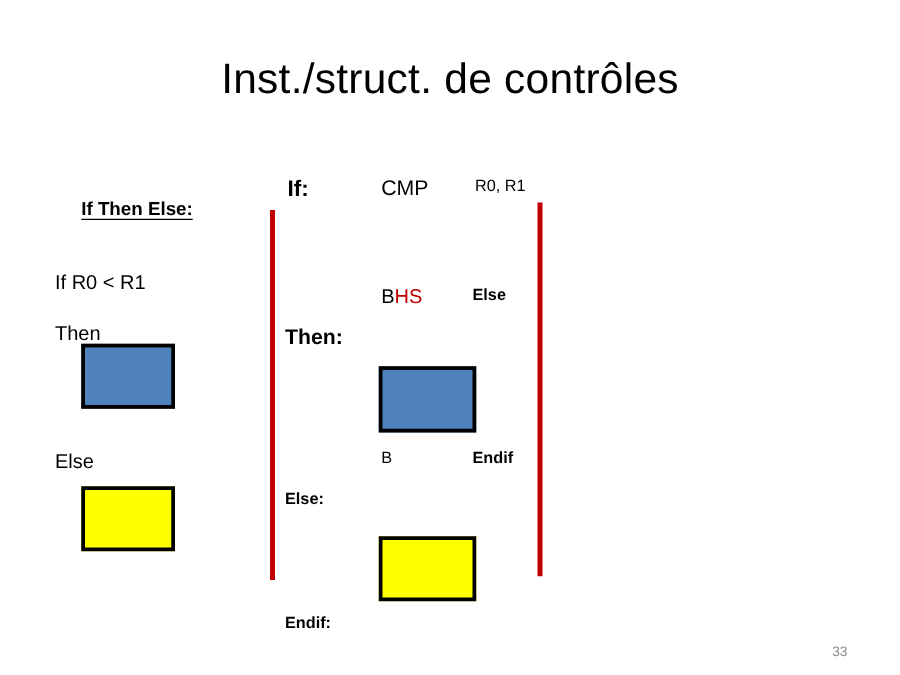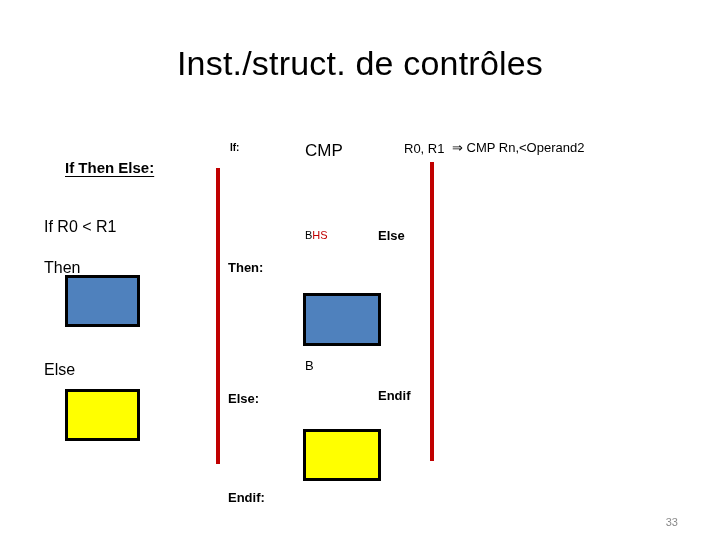--- a/index.html
+++ b/index.html
@@ -83,33 +83,33 @@
 
   
   .redline {
     position: absolute;
     width: 4px;
     background: #C00000;
   }
   #redline-left  { left: 216px; top: 168px; height: 296px; }
   #redline-right { left: 430px; top: 162px; height: 299px; }
 
-  #asm-if-label      { left: 230px; top: 142px; font-weight: 700; font-size: 10px; }
+  #asm-if-label      { left: 230px; top: 142px; font-weight: 700; font-size: 18px; }
   #asm-if-mnemonic   { left: 305px; top: 142px; font-size: 17px; }
-  #asm-if-operands   { left: 380px; top: 142px; font-size: 13px; margin-left: 24px; }
+  #asm-if-operands   { left: 380px; top: 142px; font-size: 13px; }
   #asm-if-comment    { left: 452px; top: 141px; font-size: 13px; }
 
-  #asm-bhs           { left: 305px; top: 229px; font-size: 11px; }
+  #asm-bhs           { left: 305px; top: 229px; font-size: 16px; }
   #asm-bhs .hs       { color: #C00000; }
   #asm-bhs-target    { left: 378px; top: 229px; font-size: 13px; font-weight: 700; }
 
-  #asm-then-label    { left: 228px; top: 261px; font-size: 13px; font-weight: 700; }
+  #asm-then-label    { left: 228px; top: 261px; font-size: 17px; font-weight: 700; }
 
   #asm-b             { left: 305px; top: 359px; font-size: 13px; }
-  #asm-b-target      { left: 378px; top: 359px; font-size: 13px; font-weight: 700; margin-top: 30px; }
+  #asm-b-target      { left: 378px; top: 359px; font-size: 13px; font-weight: 700; }
 
   #asm-else-label    { left: 228px; top: 392px; font-size: 13px; font-weight: 700; }
   #asm-endif-label   { left: 228px; top: 491px; font-size: 13px; font-weight: 700; }
 
   
   #page-number {
     position: absolute;
     right: 42px;
     bottom: 12px;
     font-size: 11px;
@@ -134,21 +134,20 @@
   <div class="abs" id="lbl-else-left">Else</div>
 
   <div class="box box-yellow" id="box-else-left"></div>
 
   <div class="redline" id="redline-left"></div>
   <div class="redline" id="redline-right"></div>
 
   <div class="abs" id="asm-if-label">If:</div>
   <div class="abs" id="asm-if-mnemonic">CMP</div>
   <div class="abs" id="asm-if-operands">R0, R1</div>
-  <div class="abs" id="asm-if-comment">⇒ CMP Rn,&lt;Operand2</div>
 
   <div class="abs" id="asm-bhs"><span>B</span><span class="hs">HS</span></div>
 
   <div class="abs" id="asm-bhs-target">Else</div>
 
   <div class="abs" id="asm-then-label">Then:</div>
 
   <div class="box box-blue" id="box-then-right"></div>
 
   <div class="abs" id="asm-b">B</div>

